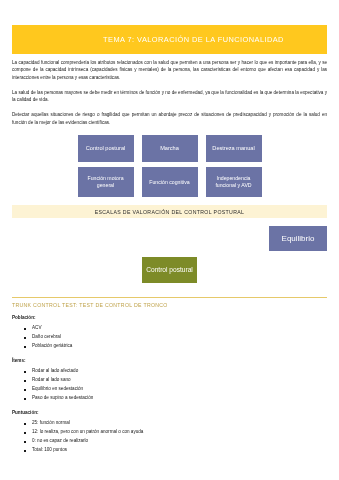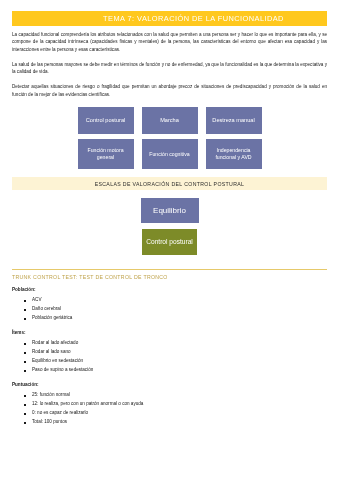--- a/index.html
+++ b/index.html
@@ -18,23 +18,23 @@
     width: 339px;
     height: 480px;
     position: relative;
     background: #ffffff;
     box-sizing: border-box;
     padding: 0 12px;
   }
 
   
   .title-banner {
-    margin-top: 11px;
+    margin-top: 25px;
     background: #ffc81e;
-    height: 15px;
+    height: 29px;
     display: flex;
     align-items: center;
     justify-content: center;
     padding-left: 48px;
   }
   .title-banner .title-text {
     color: #ffffff;
     font-size: 7.4px;
     letter-spacing: 0.45px;
     font-weight: 400;
@@ -92,21 +92,21 @@
     color: #2b2b2b;
     font-size: 5.2px;
     letter-spacing: 0.35px;
     white-space: nowrap;
   }
 
   
   .pair-wrap {
     margin-top: 8px;
     display: flex;
-    justify-content: center;
+    justify-content: flex-end;
     gap: 17px;
   }
   .pair-box {
     background: #6b73a5;
     color: #ffffff;
     width: 58px;
     height: 25px;
     display: flex;
     align-items: center;
     justify-content: center;

